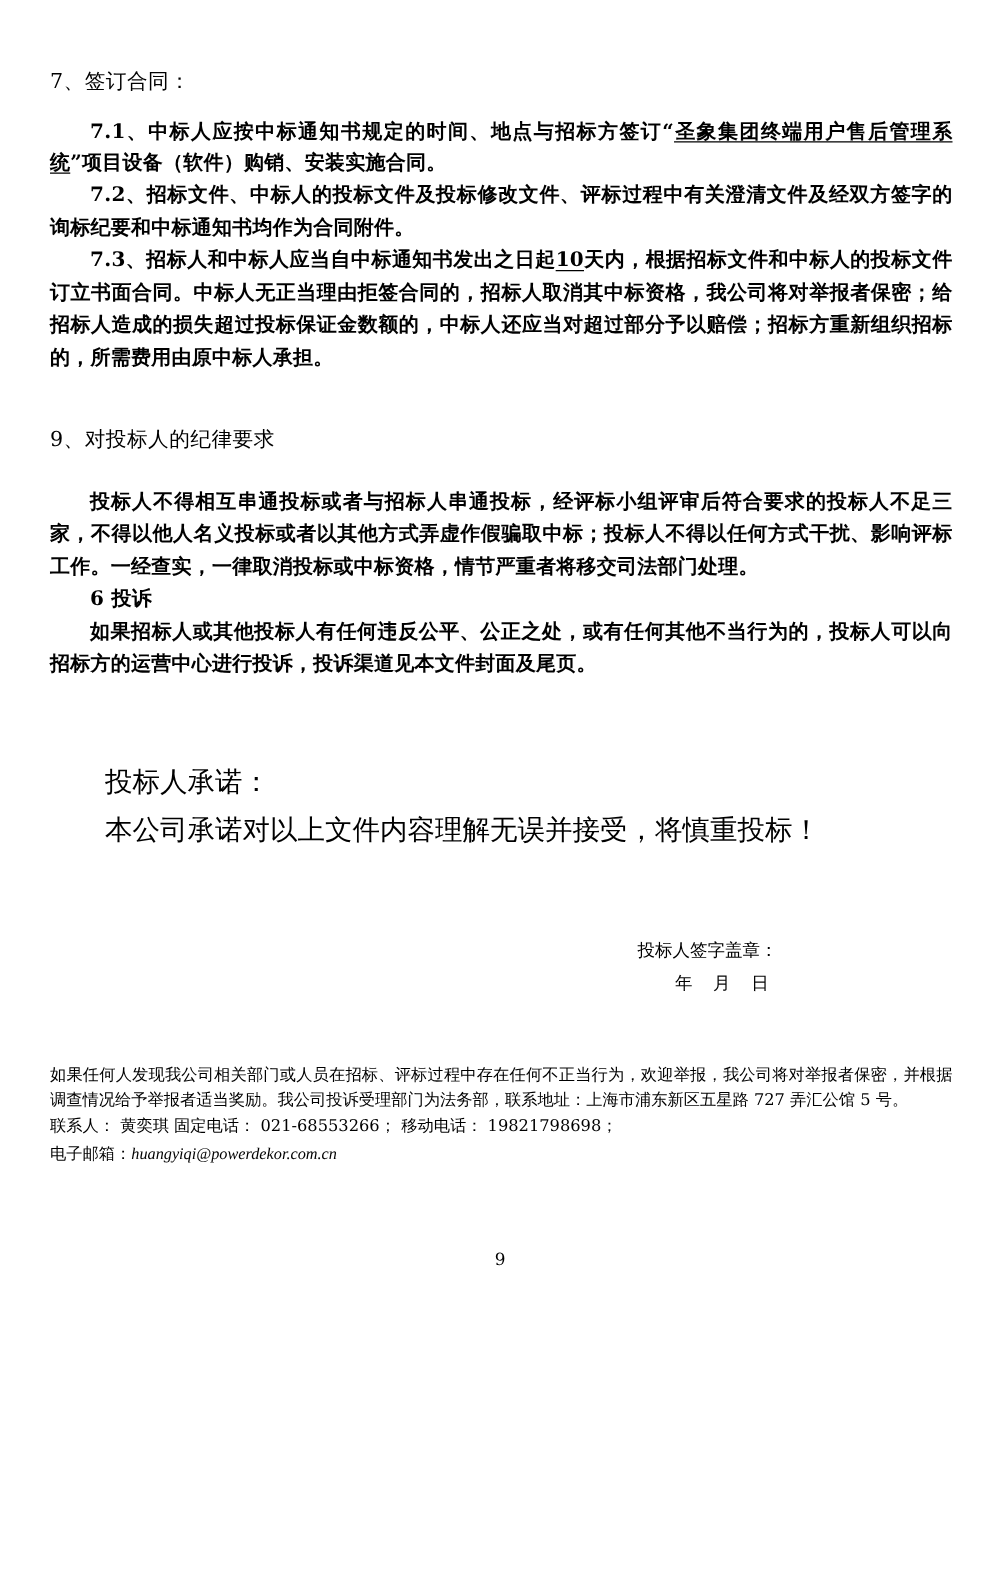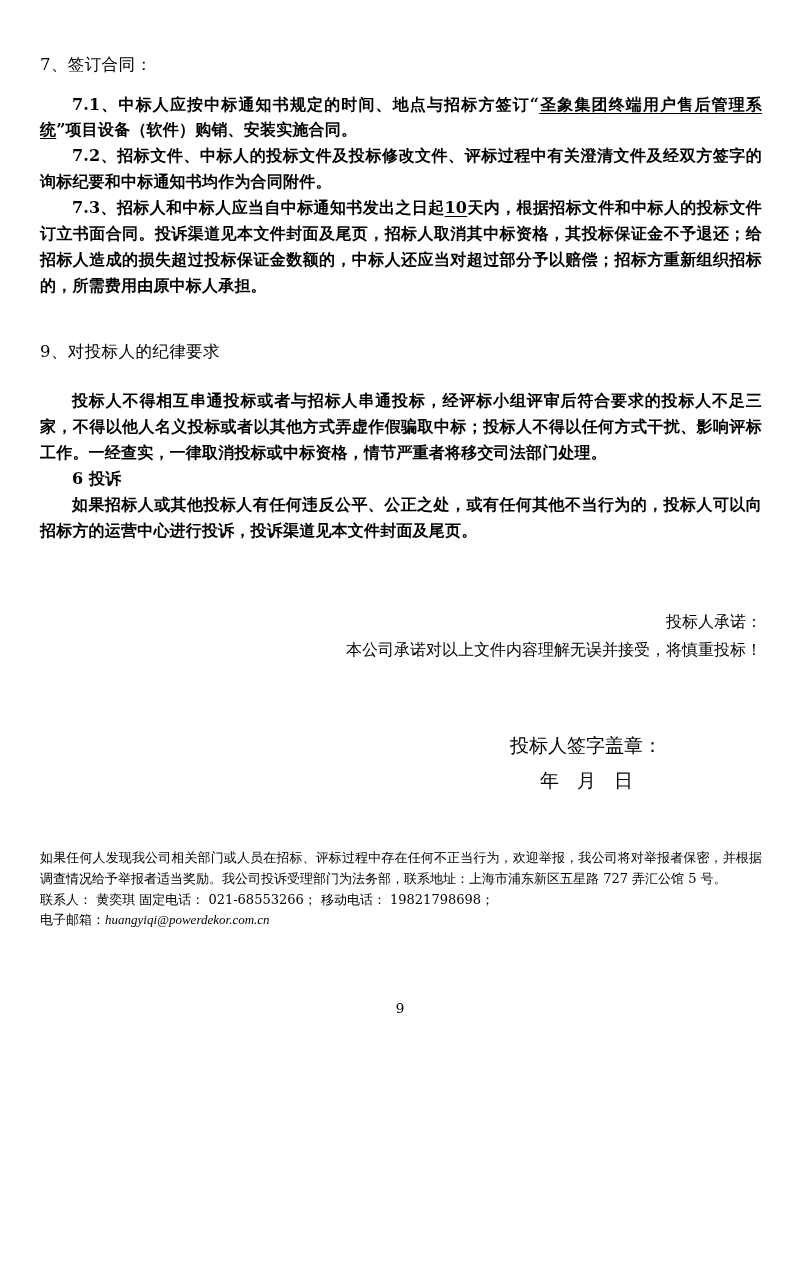--- a/index.html
+++ b/index.html
@@ -50,27 +50,26 @@
   .underline-fill {
     text-decoration: underline;
     text-underline-offset: 3px;
   }
   .gap-sm { height: 10px; }
   .gap-md { height: 20px; }
   .gap-lg { height: 30px; }
   .gap-xl { height: 44px; }
 
   .promise-block {
-    font-size: 16px;
+    font-size: 22px;
     line-height: 1.75;
     padding-left: 44px;
-    text-align: right;
   }
   .sign-block {
-    font-size: 19px;
+    font-size: 14px;
     line-height: 1.85;
     padding-left: 470px;
   }
   .sign-date {
     padding-left: 30px;
     letter-spacing: 6px;
   }
   .footnote {
     font-size: 13px;
     line-height: 1.6;
@@ -106,21 +105,21 @@
 </head>
 <body>
 
 <div class="page">
 
   <div class="blk">
     <p class="heading">7、签订合同：</p>
     <div class="gap-sm"></div>
     <p class="para indent2"><span>7.1、中标人应按中标通知书规定的时间、地点与招标方签订“</span><span class="underline-fill">圣象集团终端用户售后管理系统</span><span>”项目设备（软件）购销、安装实施合同。</span></p>
     <p class="para indent2">7.2、招标文件、中标人的投标文件及投标修改文件、评标过程中有关澄清文件及经双方签字的询标纪要和中标通知书均作为合同附件。</p>
-    <p class="para indent2"><span>7.3、招标人和中标人应当自中标通知书发出之日起</span><span class="underline-fill num-lat">10</span><span>天内，根据招标文件和中标人的投标文件订立书面合同。投诉渠道见本文件封面及尾页，招标人取消其中标资格，其投标保证金不予退还；给招标人造成的损失超过投标保证金数额的，中标人还应当对超过部分予以赔偿；招标方重新组织招标的，所需费用由原中标人承担。</span></p>
+    <p class="para indent2"><span>7.3、招标人和中标人应当自中标通知书发出之日起</span><span class="underline-fill num-lat">10</span><span>天内，根据招标文件和中标人的投标文件订立书面合同。中标人无正当理由拒签合同的，招标人取消其中标资格，我公司将对举报者保密；给招标人造成的损失超过投标保证金数额的，中标人还应当对超过部分予以赔偿；招标方重新组织招标的，所需费用由原中标人承担。</span></p>
   </div>
 
   <div class="gap-md"></div>
 
 
   <div class="gap-md"></div>
 
   <div class="blk">
     <p class="heading">9、对投标人的纪律要求</p>
     <div class="gap-md"></div>

